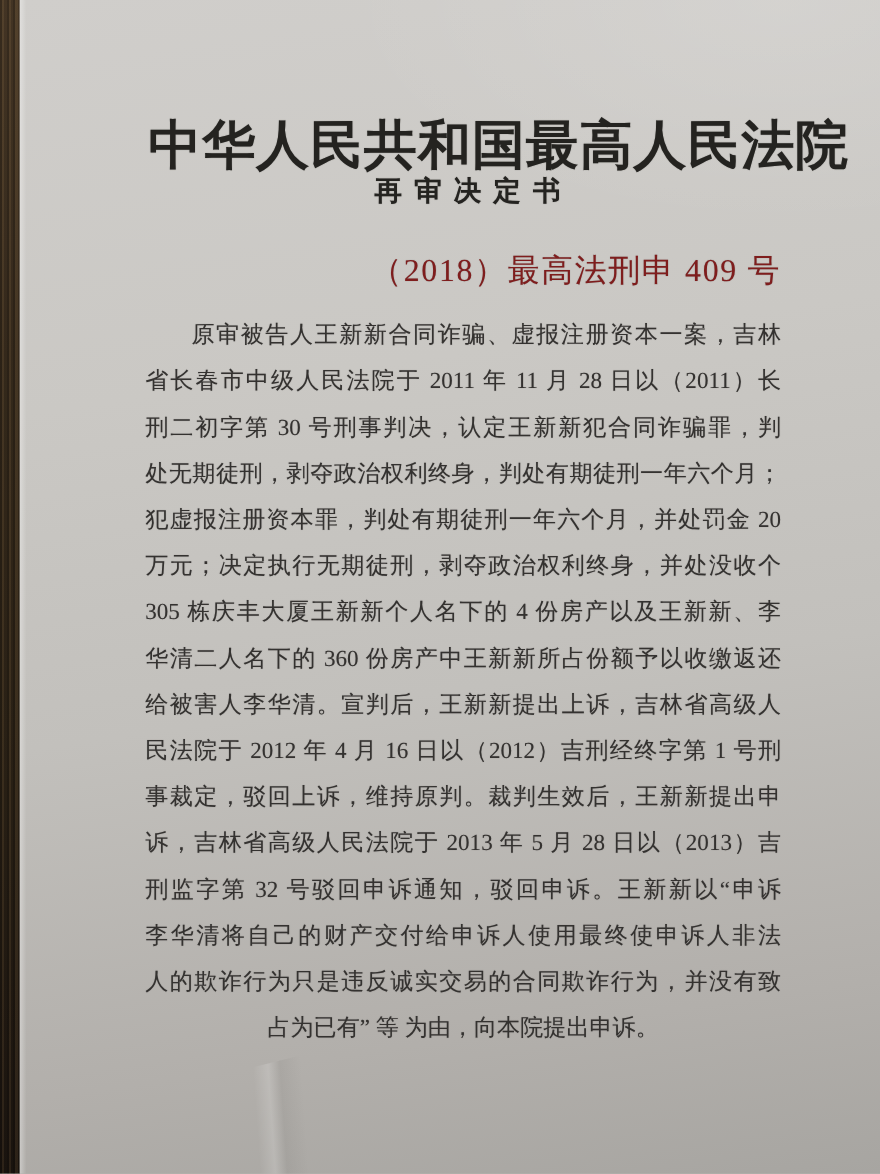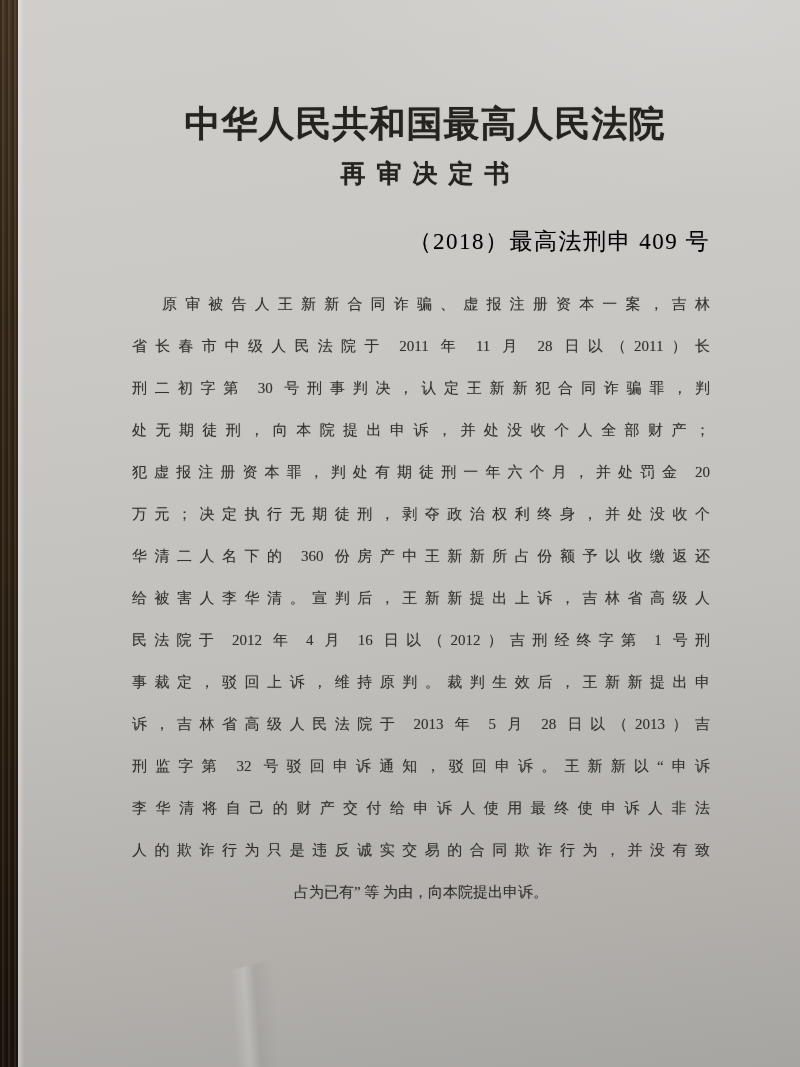--- a/index.html
+++ b/index.html
@@ -51,21 +51,21 @@
       rgba(255,255,255,0) 44%,
       rgba(255,255,255,0.16) 49%,
       rgba(110,108,104,0.12) 53%,
       rgba(255,255,255,0) 60%);
     pointer-events: none;
   }
   .court-name {
     position: absolute;
     top: 100px; left: 135px; right: 85px;
     text-align: center;
-    font-size: 36px;
+    font-size: 48px;
     font-weight: bold;
     letter-spacing: 1px;
     color: #242320;
     text-shadow: 0 0 1px rgba(36,35,32,0.45);
     white-space: nowrap;
   }
   .doc-title {
     position: absolute;
     top: 157px; left: 135px; right: 85px;
     text-align: center;
@@ -74,31 +74,31 @@
     letter-spacing: 11px;
     padding-left: 11px; 
     color: #242320;
     text-shadow: 0 0 1px rgba(36,35,32,0.45);
     white-space: nowrap;
   }
   .case-number {
     position: absolute;
     top: 226px; left: 135px; right: 90px;
     text-align: right;
-    font-size: 23px;
+    font-size: 29px;
     letter-spacing: 1.5px;
-    color: #000000;
+    color: #7f1d1d;
     text-shadow: 0 0 1px rgba(46,45,42,0.35);
     white-space: nowrap;
   }
   .body-text {
     position: absolute;
     top: 283px; left: 132px;
     width: 578px;
-    font-size: 15px;
+    font-size: 21px;
     color: #343230;
     text-shadow: 0 0 1px rgba(52,50,48,0.35);
   }
   .body-line {
     height: 42px;
     line-height: 42px;
     overflow: hidden;
     text-align: justify;
   }
   
@@ -126,23 +126,24 @@
   <div class="court-name">中华人民共和国最高人民法院</div>
 
   <div class="doc-title">再审决定书</div>
 
   <div class="case-number">（2018）最高法刑申 409 号</div>
 
   <div class="body-text">
       <div class="body-line">原审被告人王新新合同诈骗、虚报注册资本一案，吉林</div>
       <div class="body-line">省长春市中级人民法院于 2011 年 11 月 28 日以（2011）长</div>
       <div class="body-line">刑二初字第 30 号刑事判决，认定王新新犯合同诈骗罪，判</div>
-      <div class="body-line">处无期徒刑，向本院提出申诉，并处没收个人全部财产；</div>
+      <div class="body-line">处无期徒刑，剥夺政治权利终身，判处有期徒刑一年六个月；</div>
       <div class="body-line">犯虚报注册资本罪，判处有期徒刑一年六个月，并处罚金 20</div>
       <div class="body-line">万元；决定执行无期徒刑，剥夺政治权利终身，并处没收个</div>
+      <div class="body-line">305 栋庆丰大厦王新新个人名下的 4 份房产以及王新新、李</div>
       <div class="body-line">华清二人名下的 360 份房产中王新新所占份额予以收缴返还</div>
       <div class="body-line">给被害人李华清。宣判后，王新新提出上诉，吉林省高级人</div>
       <div class="body-line">民法院于 2012 年 4 月 16 日以（2012）吉刑经终字第 1 号刑</div>
       <div class="body-line">事裁定，驳回上诉，维持原判。裁判生效后，王新新提出申</div>
       <div class="body-line">诉，吉林省高级人民法院于 2013 年 5 月 28 日以（2013）吉</div>
       <div class="body-line">刑监字第 32 号驳回申诉通知，驳回申诉。王新新以“申诉</div>
       <div class="body-line">李华清将自己的财产交付给申诉人使用最终使申诉人非法</div>
       <div class="body-line">人的欺诈行为只是违反诚实交易的合同欺诈行为，并没有致</div>
       <div class="body-line">占为已有” 等 为由，向本院提出申诉。</div>
     </div>

